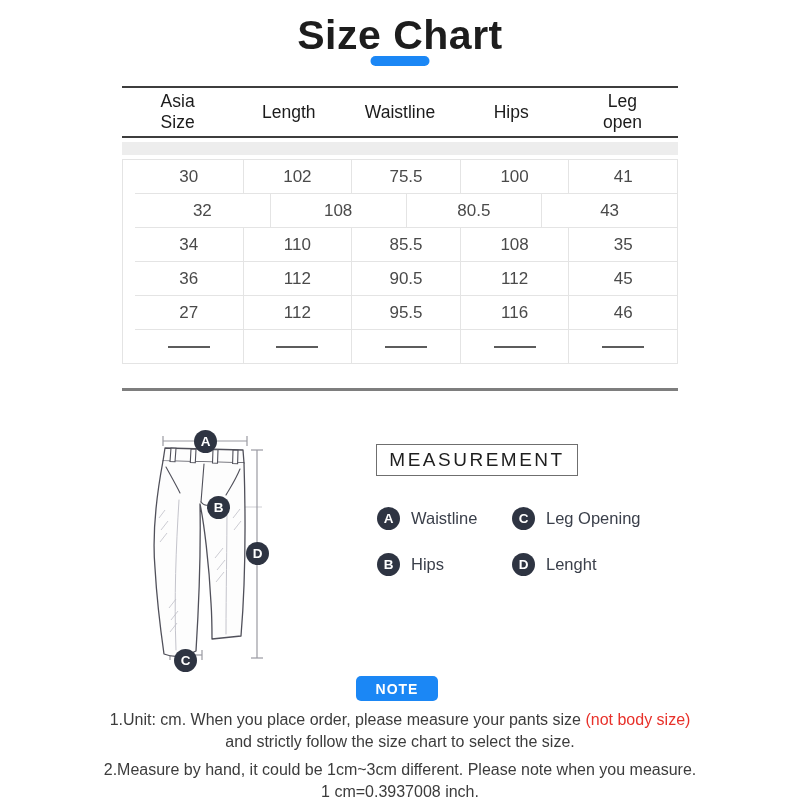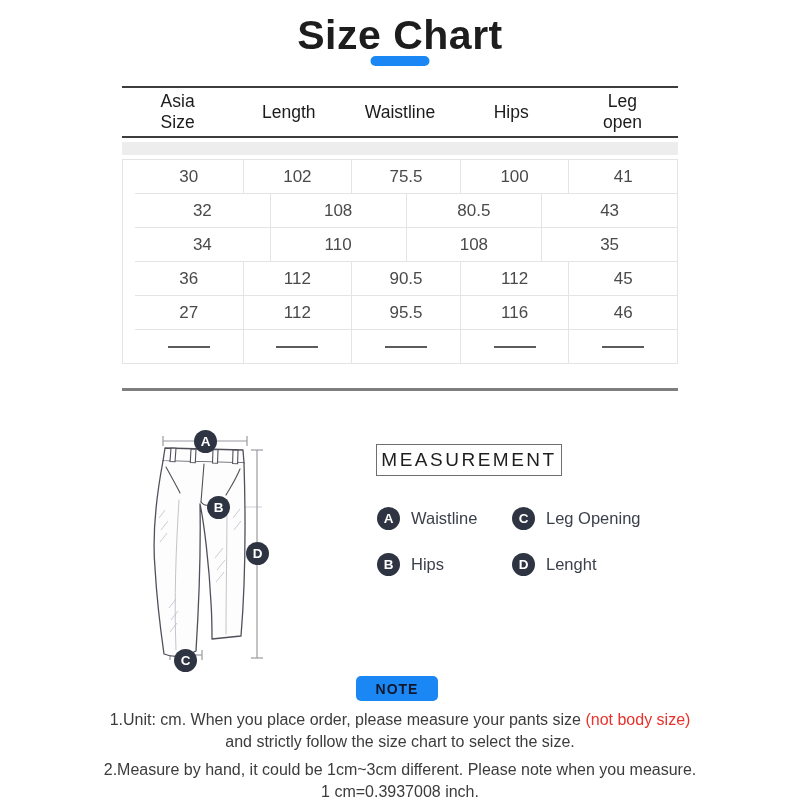--- a/index.html
+++ b/index.html
@@ -40,33 +40,33 @@
   .diagram{position:absolute;left:145px;top:428px;width:140px;height:252px;}
   .diagram svg{position:absolute;left:0;top:0;}
   .marker{position:absolute;width:23px;height:23px;border-radius:50%;background:var(--navy);
     color:#fff;font-size:13.5px;font-weight:bold;display:flex;align-items:center;justify-content:center;}
   .marker-a{left:49px;top:2px;}
   .marker-b{left:62px;top:68px;}
   .marker-c{left:29px;top:221px;}
   .marker-d{left:101px;top:114px;}
 
   
-  .measure-box{position:absolute;left:376px;top:444px;width:186px;height:32px;
+  .measure-box{position:absolute;left:376px;top:444px;width:202px;height:32px;
     border:1.5px solid #6f6f6f;display:flex;align-items:center;justify-content:center;
     font-size:19px;letter-spacing:2.5px;color:#1e1e1e;}
   .legend{position:absolute;left:377px;top:507px;width:290px;
     display:grid;grid-template-columns:135px auto;row-gap:23px;}
   .legend-item{display:flex;align-items:center;gap:11px;}
   .lg-circle{width:23px;height:23px;border-radius:50%;background:var(--navy);color:#fff;
     font-size:13.5px;font-weight:bold;display:flex;align-items:center;justify-content:center;flex:0 0 23px;}
   .lg-label{font-size:16.5px;color:#3a3f4a;}
 
   
   .note-badge{position:absolute;left:356px;top:676px;width:82px;height:25px;border-radius:5px;
-    background:var(--accent);color:#0f172a;font-size:14px;font-weight:bold;letter-spacing:1px;
+    background:var(--accent);color:#ffffff;font-size:14px;font-weight:bold;letter-spacing:1px;
     display:flex;align-items:center;justify-content:center;}
   .note-text{position:absolute;left:0;top:709px;width:100%;text-align:center;
     font-size:16px;line-height:22px;color:#3c3c3c;}
   .note-text .para2{margin-top:6px;}
   .red{color:var(--red);}
 </style>
 </head>
 <body>
 
 <div class="page">
@@ -95,20 +95,21 @@
         </div>
         <div class="tr">
           <div class="td">32</div>
           <div class="td">108</div>
           <div class="td">80.5</div>
           <div class="td">43</div>
         </div>
         <div class="tr">
           <div class="td">34</div>
           <div class="td">110</div>
+          <div class="td">85.5</div>
           <div class="td">108</div>
           <div class="td">35</div>
         </div>
         <div class="tr">
           <div class="td">36</div>
           <div class="td">112</div>
           <div class="td">90.5</div>
           <div class="td">112</div>
           <div class="td">45</div>
         </div>

